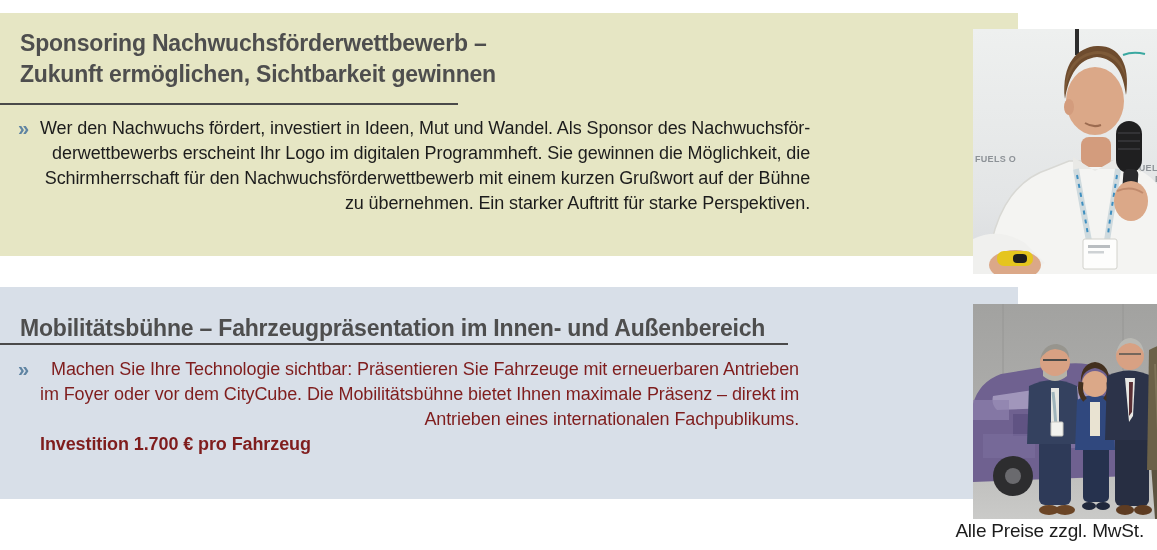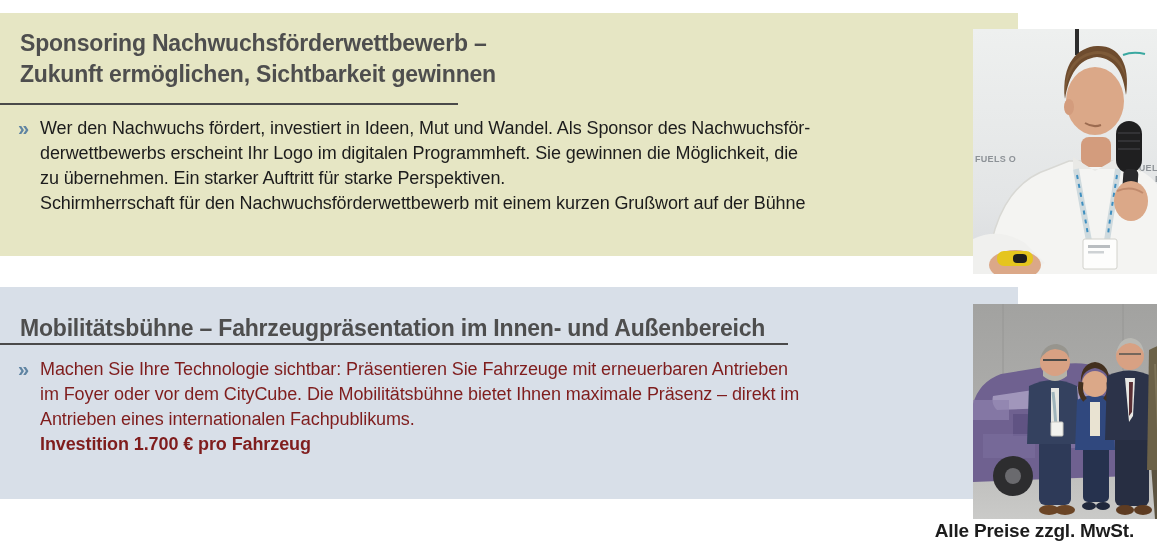--- a/index.html
+++ b/index.html
@@ -19,51 +19,51 @@
   .rule{position:absolute;left:0;height:2px;}
   .rule-1{top:90px;width:458px;}
   .rule-2{top:56px;width:788px;}
   .body-block{position:absolute;left:18px;display:flex;align-items:flex-start;}
   .body-block-1{top:103px;}
   .body-block-2{top:70px;}
   .marker{
     font-size:20px;font-weight:bold;line-height:25px;width:22px;flex:0 0 22px;
   }
   .body-text{font-size:18px;line-height:25px;letter-spacing:-0.1px;}
-  .body-line{white-space:nowrap;}
+  .body-line{white-space:nowrap;text-align:right;}
   .price-line{font-weight:bold;white-space:nowrap;}
   .photo{position:absolute;left:933px;display:block;}
   .photo-1{top:13px;width:224px;height:245px;}
   .photo-2{top:288px;width:224px;height:215px;}
   .photo svg{display:block;width:100%;height:100%;}
   .footer-note{
-    position:absolute;top:520px;right:23px;
-    font-size:19px;font-weight:bold;letter-spacing:-0.2px;
+    position:absolute;top:520px;right:13px;
+    font-size:19px;font-weight:normal;letter-spacing:-0.2px;
   }
   .backdrop-text{
     font-family:"Liberation Sans", sans-serif;font-weight:bold;
     fill:#8d9297;font-size:9px;letter-spacing:0.3px;
   }
 </style>
 </head>
 <body>
 
 <section class="card card-1" style="background: rgb(230, 230, 196);">
   <h2 class="card-title" style="color: rgb(78, 78, 78);">
     <span class="title-line">Sponsoring Nachwuchsförderwettbewerb –</span><br>
     <span class="title-line">Zukunft ermöglichen, Sichtbarkeit gewinnen</span>
   </h2>
   <div class="rule rule-1" style="background: rgb(74, 74, 74);"></div>
   <div class="body-block body-block-1">
     <span class="marker" style="color: rgb(95, 132, 162);">»</span>
     <div class="body-text" style="color: rgb(28, 28, 28);">
       <div class="body-line">Wer den Nachwuchs fördert, investiert in Ideen, Mut und Wandel. Als Sponsor des Nachwuchsför-</div>
       <div class="body-line">derwettbewerbs erscheint Ihr Logo im digitalen Programmheft. Sie gewinnen die Möglichkeit, die</div>
+      <div class="body-line">Schirmherrschaft für den Nachwuchsförderwettbewerb mit einem kurzen Grußwort auf der Bühne</div>
       <div class="body-line">zu übernehmen. Ein starker Auftritt für starke Perspektiven.</div>
-      <div class="body-line">Schirmherrschaft für den Nachwuchsförderwettbewerb mit einem kurzen Grußwort auf der Bühne</div>
     </div>
   </div>
 </section>
 
 <figure class="photo photo-1" title="Young speaker in white shirt with lanyard holding a microphone and presenter clicker on stage">
   <svg viewBox="0 0 224 245" xmlns="http://www.w3.org/2000/svg">
     <defs>
       <linearGradient id="bg1" x1="0" y1="0" x2="0" y2="1">
         <stop offset="0" stop-color="#eef0ef"></stop>
         <stop offset="0.7" stop-color="#e3e5e6"></stop>

